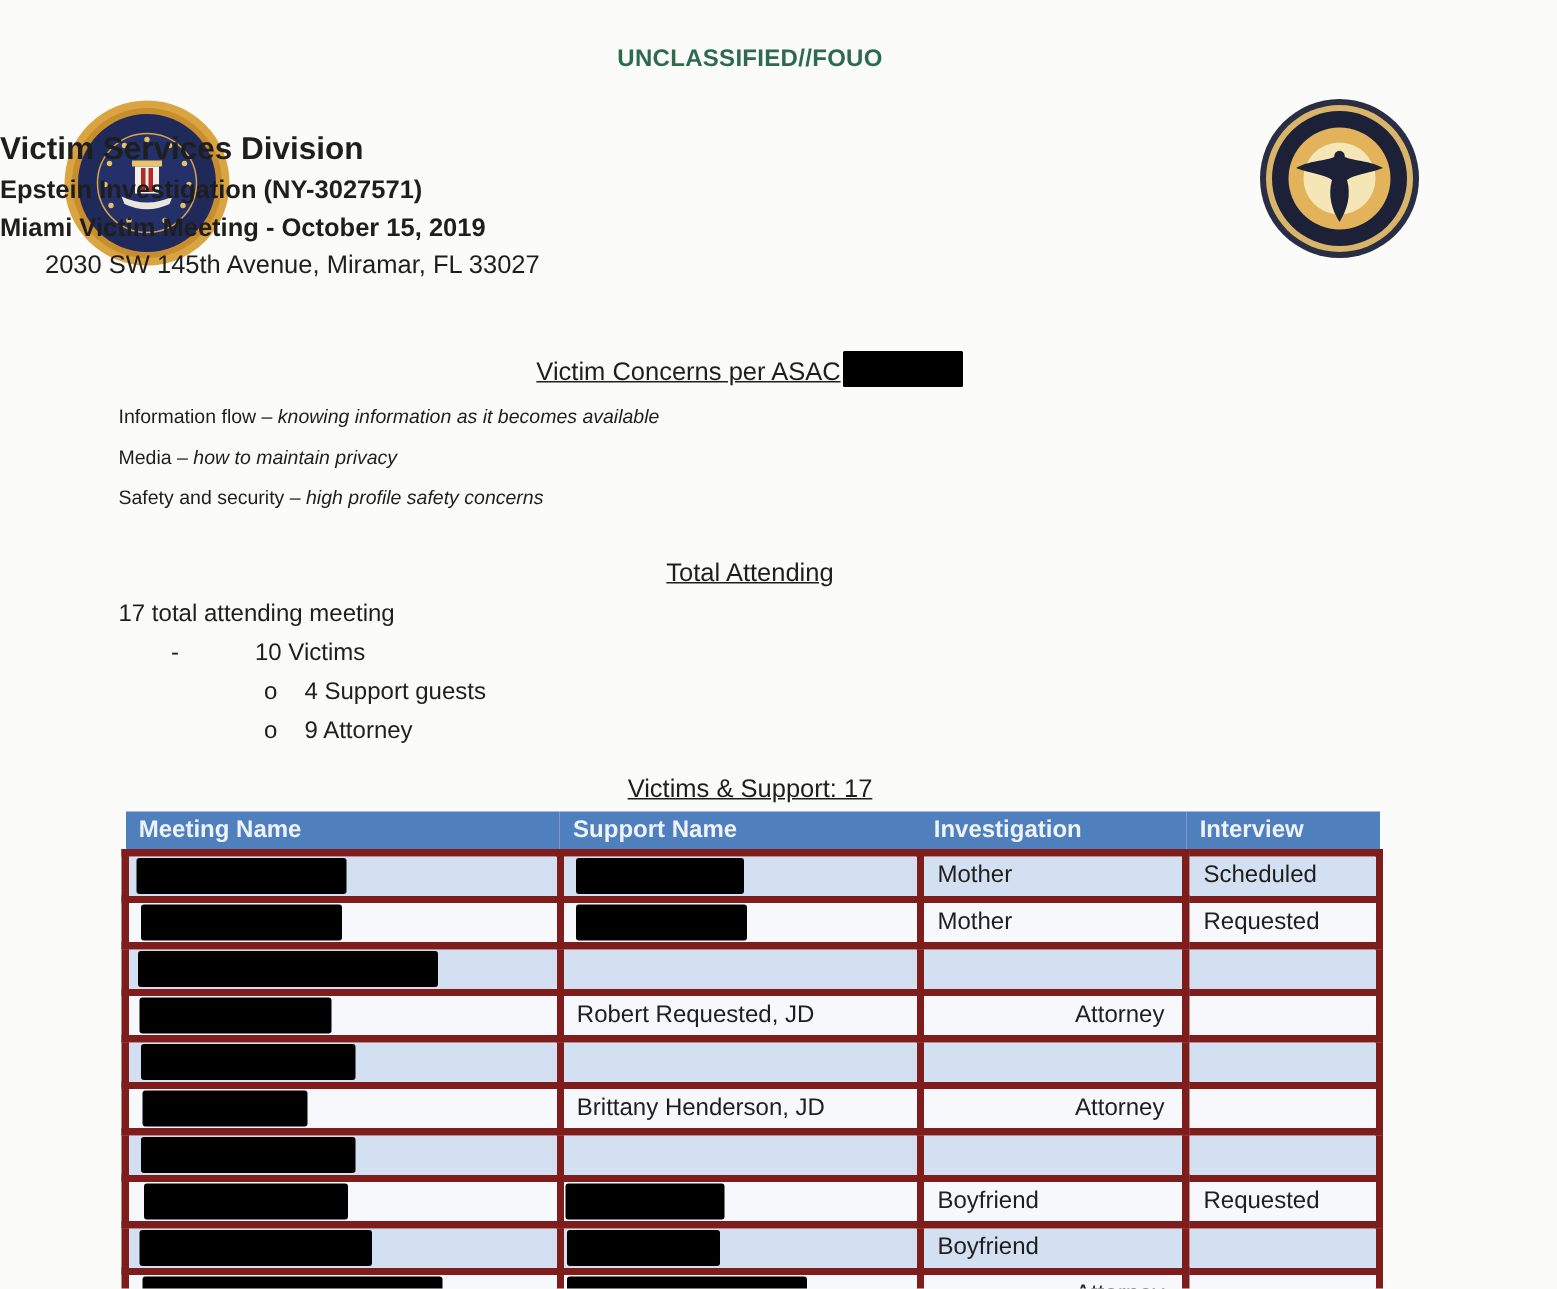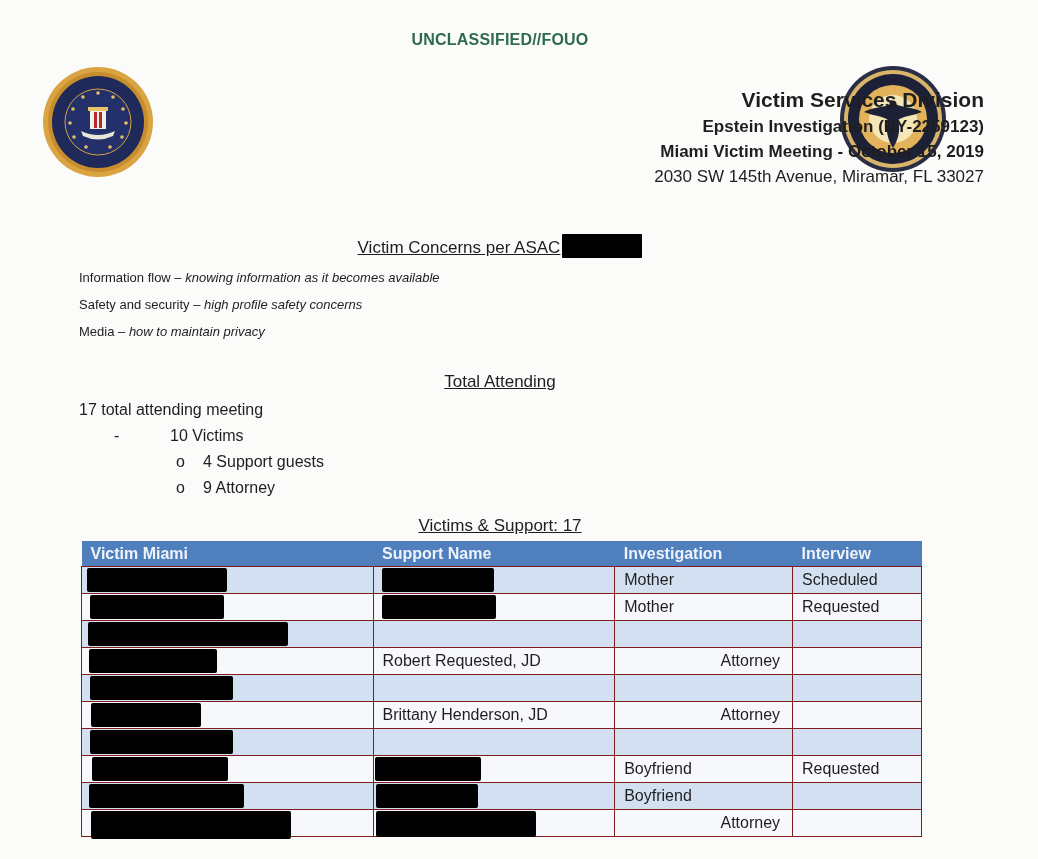--- a/index.html
+++ b/index.html
@@ -11,24 +11,24 @@
       position: relative;
     }
     .page { position: absolute; left: 0; top: 0; width: 948px; height: 859px; }
     .classification {
       position: absolute; top: 31px; left: 0; width: 1000px; text-align: center;
       color: #2e6b4e; font-weight: bold; font-size: 16px; letter-spacing: 0.2px;
     }
     .seal { position: absolute; }
     .seal-left { left: 41px; top: 65px; width: 114px; height: 114px; }
     .seal-right { left: 838px; top: 64px; width: 110px; height: 110px; }
-    .header-block { position: absolute; top: 86px; left: 0; width: 984px; text-align: right; }
+    .header-block { position: absolute; top: 86px; left: 0; width: 984px; text-align: left; }
     .h-title { font-weight: bold; font-size: 21px; line-height: 28px; }
     .h-sub { font-weight: bold; font-size: 17px; line-height: 25px; }
-    .h-addr { font-size: 17px; line-height: 25px; }
+    .h-addr { font-size: 17px; line-height: 25px; padding-left: 30px; }
     .section-title {
       position: absolute; left: 0; width: 1000px; text-align: center;
       font-weight: normal; font-size: 17px; text-decoration: underline;
     }
     .redact { display: inline-block; background: #000; vertical-align: middle; border-radius: 1px; }
     .concerns { position: absolute; left: 79px; top: 264px; font-size: 13px; line-height: 27px; }
     .concerns .item em { font-style: italic; }
     .attending { position: absolute; left: 79px; top: 397px; font-size: 16px; line-height: 26px; }
     .lvl1 { padding-left: 35px; }
     .lvl1 .dash { display: inline-block; width: 56px; }
@@ -36,21 +36,21 @@
     .lvl2 .bullet { display: inline-block; width: 27px; }
     table.vs {
       position: absolute; left: 81px; top: 541px; width: 841px;
       border-collapse: collapse; font-size: 16px;
     }
     table.vs th {
       background: #4f7fbd; color: #eef3fa; font-weight: bold; text-align: left;
       height: 25px; padding: 0 9px; font-size: 16px;
     }
     table.vs td {
-      height: 26px; padding: 0 9px; border: 1px solid #7f1d1d; position: relative;
+      height: 26px; padding: 0 9px; border: 5px solid #7f1d1d; position: relative;
     }
     table.vs tr.shade td { background: #d3e0f1; }
     table.vs tr.plain td { background: #f6f8fb; }
     table.vs td.right { text-align: right; padding-right: 12px; }
     .cell-redact { position: absolute; top: 1px; height: 24px; background: #000; border-radius: 2px; }
     col.c1 { width: 292px; } col.c2 { width: 242px; } col.c3 { width: 178px; } col.c4 { width: 129px; }
   </style>
 </head>
 <body>
 
@@ -88,33 +88,33 @@
     <circle cx="55" cy="55" r="49" fill="#d8b56a"></circle>
     <circle cx="55" cy="55" r="45" fill="#1d2138"></circle>
     <circle cx="55" cy="55" r="34" fill="#e2b35a"></circle>
     <circle cx="55" cy="55" r="24" fill="#f5e6b8"></circle>
     <path d="M55 38 C50 44 36 42 26 48 C36 52 45 52 50 56 C47 66 50 76 55 84 C60 76 63 66 60 56 C65 52 74 52 84 48 C74 42 60 44 55 38 Z" fill="#1d2138"></path>
     <circle cx="55" cy="40" r="3.5" fill="#1d2138"></circle>
   </svg>
 
   <div class="header-block">
     <div class="h-title">Victim Services Division</div>
-    <div class="h-sub">Epstein Investigation (NY-2259123)</div>
+    <div class="h-sub">Epstein Investigation (NY-3027571)</div>
     <div class="h-sub">Miami Victim Meeting - October 15, 2019</div>
     <div class="h-addr">2030 SW 145th Avenue, Miramar, FL 33027</div>
   </div>
 
   <div class="section-title" style="top:238px; width:1000px;">
     <span>Victim Concerns per ASAC</span><span class="redact" style="width:80px;height:24px;margin-left:2px;margin-top:-6px;"></span>
   </div>
 
   <div class="concerns">
     <div class="item"><span>Information flow – </span><em>knowing information as it becomes available</em></div>
+    <div class="item"><span>Media – </span><em>how to maintain privacy</em></div>
     <div class="item"><span>Safety and security – </span><em>high profile safety concerns</em></div>
-    <div class="item"><span>Media – </span><em>how to maintain privacy</em></div>
   </div>
 
   <div class="section-title" style="top:372px;">Total Attending</div>
 
   <div class="attending">
     <div>17 total attending meeting</div>
     <div class="lvl1"><span class="dash">-</span><span>10 Victims</span></div>
     <div class="lvl2"><span class="bullet">o</span><span>4 Support guests</span></div>
     <div class="lvl2"><span class="bullet">o</span><span>9 Attorney</span></div>
   </div>
@@ -123,21 +123,21 @@
 
   <table class="vs">
     <colgroup>
         <col class="c1">
         <col class="c2">
         <col class="c3">
         <col class="c4">
       </colgroup>
     <thead>
       <tr>
-        <th>Victim Miami</th>
+        <th>Meeting Name</th>
         <th>Support Name</th>
         <th>Investigation</th>
         <th>Interview</th>
       </tr>
     </thead>
     <tbody>
       <tr class="shade">
         <td>
             <span class="cell-redact" style="left:5px;width:140px;"></span>
           </td>

